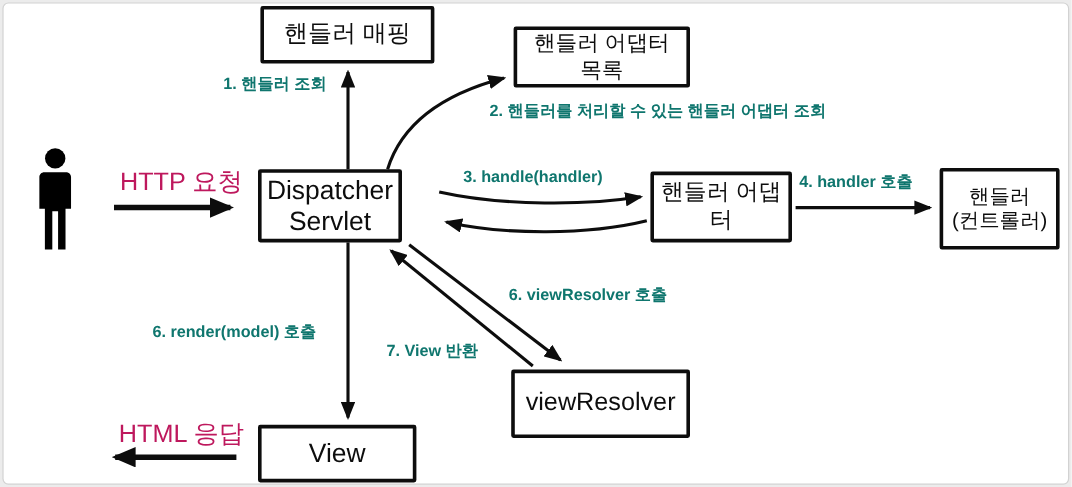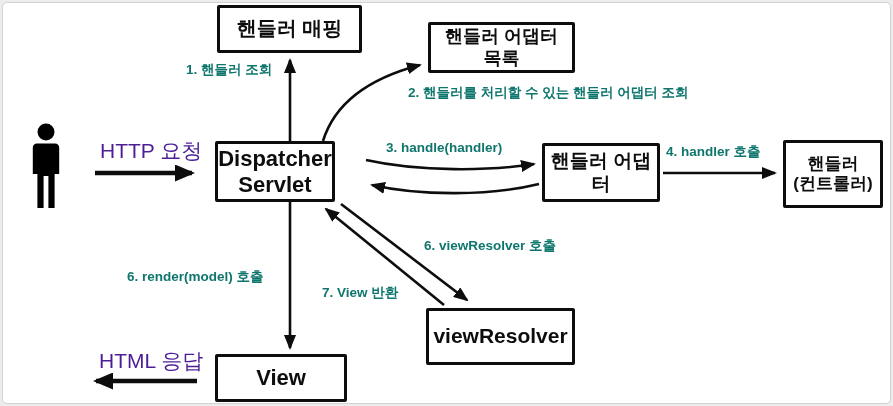--- a/index.html
+++ b/index.html
@@ -13,29 +13,29 @@
     position:absolute;left:2px;top:2px;right:2px;bottom:2px;
     background:#ffffff;border:1px solid #d2d2d2;border-radius:5px;
   }
   .canvas{
     position:absolute;left:0;top:0;width:893px;height:406px;
   }
   .box{
     position:absolute;box-sizing:border-box;
     background:#ffffff;border:3px solid #0d0d0d;border-radius:2px;
     display:flex;flex-direction:column;justify-content:center;
-    font-weight:bold;color:#0d0d0d;text-align:center;line-height:1.18;
+    font-weight:normal;color:#0d0d0d;text-align:center;line-height:1.18;
     z-index:3;
   }
   .step{
     position:absolute;font-weight:bold;color:#0f766e;font-size:13.5px;
     white-space:nowrap;z-index:2;
   }
   .clientlbl{
-    position:absolute;color:#4c1d95;font-size:21px;white-space:nowrap;z-index:2;
+    position:absolute;color:#be185d;font-size:21px;white-space:nowrap;z-index:2;
   }
   svg.arrows{position:absolute;left:0;top:0;z-index:1;}
   svg.person{position:absolute;left:26px;top:123px;z-index:2;}
 </style>
 </head>
 <body>
 
 <div class="frame"></div>
 
 <div class="canvas">

